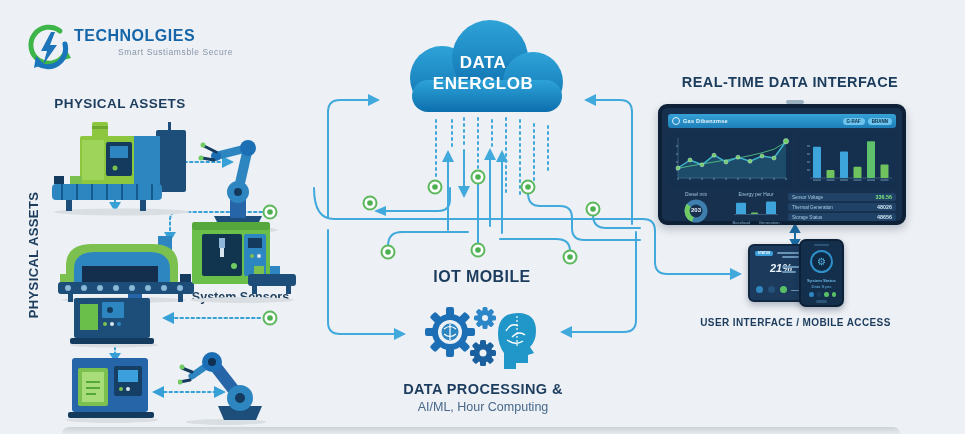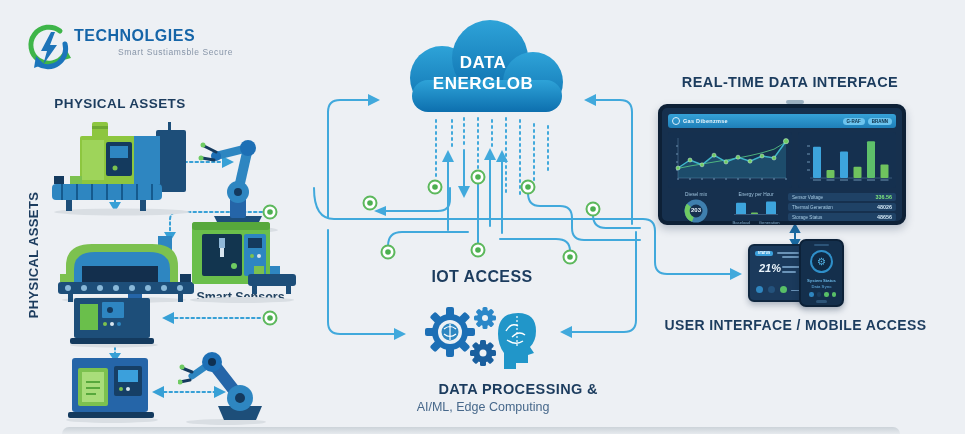--- a/index.html
+++ b/index.html
@@ -33,38 +33,38 @@
   #mini-block .lbls{display:flex;justify-content:space-around;font-size:4.2px;color:#7fa8c8;margin-top:1px;}
   #stats-block{left:126px;top:85px;width:108px;display:flex;flex-direction:column;gap:2px;}
   .stat-row{height:8px;background:#1f4266;border-radius:2px;display:flex;align-items:center;justify-content:space-between;padding:0 4px;}
   .stat-row .sl{font-size:4.6px;color:#a8cce4;}
   .stat-row .sv{font-size:5.4px;color:#cfe4f2;font-weight:700;}
   .stat-row.first .sv{color:#7ee57d;}
   
   #tablet{left:748px;top:244px;width:62px;height:58px;background:#1b3a5c;border:2px solid #0f2740;border-radius:6px;box-sizing:border-box;box-shadow:0 3px 6px rgba(20,40,70,.3);}
   #tablet .pill{position:absolute;left:5px;top:5px;width:18px;height:5px;background:#3ba0dc;border-radius:2px;font-size:3.2px;color:#fff;text-align:center;line-height:5px;font-weight:700;}
   #tablet .ln{position:absolute;height:1.5px;background:#6a93b8;border-radius:1px;}
-  #tablet .pct{position:absolute;left:9px;top:16px;font-size:11px;font-weight:800;color:#eaf4fb;font-style:italic;}
+  #tablet .pct{position:absolute;left:20px;top:16px;font-size:11px;font-weight:800;color:#eaf4fb;font-style:italic;}
   #tablet .dot{position:absolute;width:7px;height:7px;border-radius:50%;}
   #phone{left:799px;top:239px;width:45px;height:68px;background:#142f4c;border:2px solid #0c2138;border-radius:7px;box-sizing:border-box;box-shadow:0 3px 6px rgba(20,40,70,.35);}
   #phone .spk{position:absolute;left:13px;top:3px;width:15px;height:2px;background:#2c5478;border-radius:1px;}
   #phone .badge{position:absolute;left:9px;top:9px;width:23px;height:23px;border:2px solid #2f8fc9;border-radius:50%;background:#0f2a45;box-sizing:border-box;text-align:center;line-height:19px;font-size:10px;color:#54b4e6;}
   #phone .t1,#phone .t2{position:absolute;left:0;width:41px;text-align:center;font-size:4.2px;color:#69b5e4;font-weight:700;}
   #phone .t1{top:37px}#phone .t2{top:43px;color:#4e8fbf;}
   #phone .dots{position:absolute;left:8px;top:51px;display:flex;gap:3px;}
   #phone .dots span{width:4.5px;height:4.5px;border-radius:50%;}
   #phone .home{position:absolute;left:15px;bottom:2px;width:11px;height:3px;background:#2c5478;border-radius:2px;}
   
   #h-physical{left:50px;top:96px;width:140px;font-size:13.5px;}
   #h-sensors{left:183px;top:290px;width:115px;font-size:12.5px;font-weight:700;color:#21415f;text-align:center;}
   #h-iot{left:398px;top:268px;width:168px;font-size:16px;}
-  #h-dp{left:368px;top:381px;width:230px;font-size:14.5px;text-align:right;}
+  #h-dp{left:368px;top:381px;width:230px;font-size:14.5px;}
   #h-dp2{left:368px;top:400px;width:230px;font-size:12.5px;color:#47688b;text-align:center;}
   #h-mon{left:655px;top:74px;width:270px;font-size:14.5px;}
-  #h-ui{left:648px;top:317px;width:295px;font-size:14px;}
+  #h-ui{left:648px;top:317px;width:295px;font-size:10px;}
   #floor{left:62px;top:427px;width:838px;height:7px;background:linear-gradient(180deg,#ccd3d9,#e6eaee);border-radius:8px 8px 0 0;}
 </style>
 </head>
 <body>
 
 <div id="stage">
 
   <svg class="abs" style="left:24px;top:22px" width="48" height="52" viewBox="0 0 48 52">
     <path d="M 36,9 A 18,18 0 1 0 40,33" fill="none" stroke="#3eb549" stroke-width="5" stroke-linecap="round"></path>
     <polygon points="42,27 36,39 47,36" fill="#3eb549"></polygon>
@@ -72,24 +72,24 @@
     <polygon points="10,46 20,42 12,34" fill="#1b75bb"></polygon>
     <polygon points="27,10 17,29 23,29 19,43 33,23 26,23 31,10" fill="#1e74b8"></polygon>
   </svg>
   <div class="abs" id="logo-text">
     <div class="l2">TECHNOLGIES</div>
     <div class="tag">Smart Sustiamsble Secure</div>
   </div>
 
   <div class="abs hdg" id="h-physical">PHYSICAL ASSETS</div>
   <div class="abs hdg" id="side-label">PHYSICAL ASSETS</div>
-  <div class="abs" id="h-sensors">Smart Sensors</div>
-  <div class="abs hdg" id="h-iot">IOT ACCESS</div>
+  <div class="abs" id="h-sensors">System Sensors</div>
+  <div class="abs hdg" id="h-iot">IOT MOBILE</div>
   <div class="abs hdg" id="h-dp">DATA PROCESSING &amp;</div>
-  <div class="abs" id="h-dp2">AI/ML, Edge Computing</div>
+  <div class="abs" id="h-dp2">AI/ML, Hour Computing</div>
   <div class="abs hdg" id="h-mon">REAL-TIME DATA INTERFACE</div>
   <div class="abs hdg" id="h-ui">USER INTERFACE / MOBILE ACCESS</div>
 
   <svg class="abs" style="left:0;top:0" width="965" height="434">
     <defs>
       <linearGradient id="cloudg" x1="0" y1="0" x2="0" y2="1">
         <stop offset="0" stop-color="#2ea3d8"></stop>
           <stop offset="1" stop-color="#0d6fae"></stop>
       </linearGradient>
     </defs>

